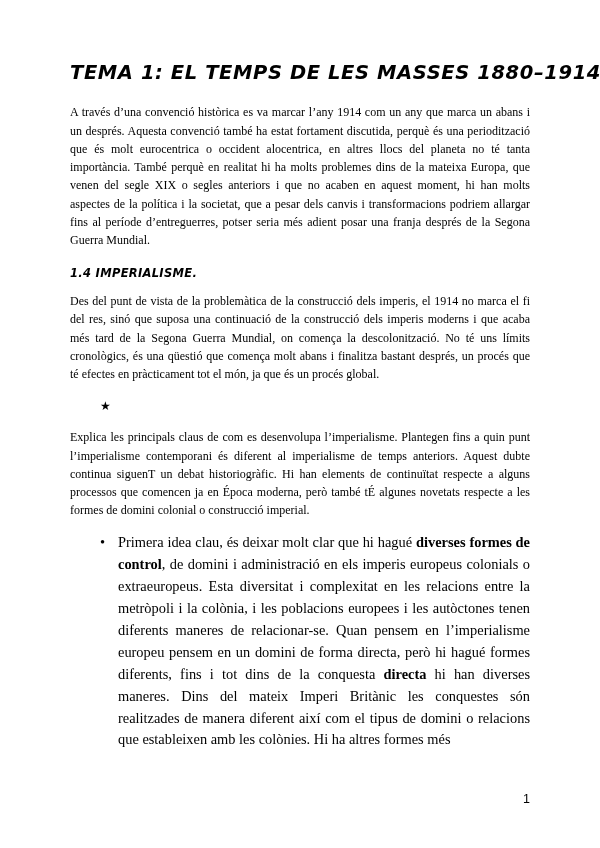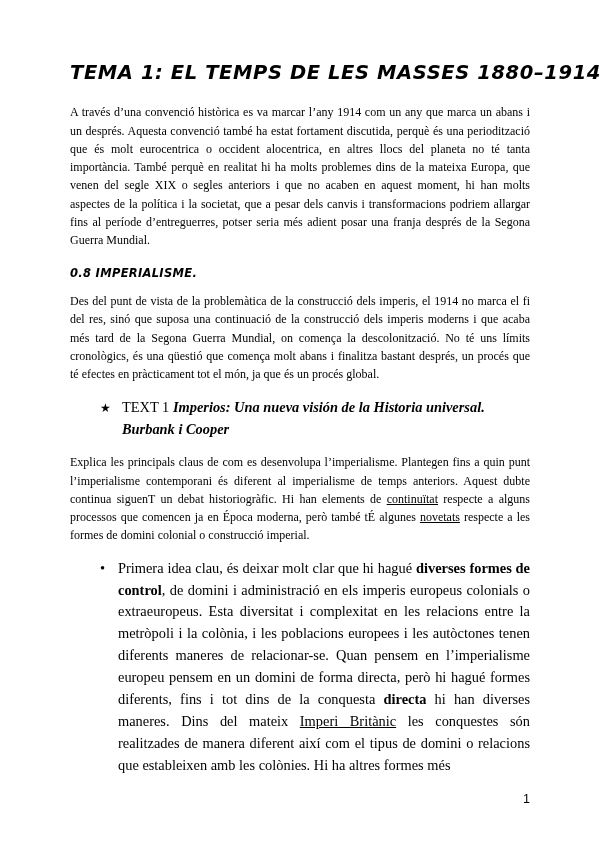--- a/index.html
+++ b/index.html
@@ -86,49 +86,46 @@
   .dot-item .content {
     flex: 1 1 auto;
     font-size: 14.4px;
     line-height: 1.52;
     text-align: justify;
     text-justify: inter-word;
   }
 
   b, .b { font-weight: bold; }
   .bi { font-weight: bold; font-style: italic; }
-  .u { text-decoration: underline; }
+  .u { }
 
   .page-number {
     position: absolute;
     right: 70px;
     bottom: 42px;
     font-family: "Liberation Sans", "DejaVu Sans", sans-serif;
     font-size: 12.5px;
     color: #000000;
   }
 </style>
 </head>
 <body>
 
 <div class="page">
 
   <h1 class="doc-title">TEMA 1: EL TEMPS DE LES MASSES 1880–1914</h1>
 
   <p class="body">A través d’una convenció històrica es va marcar l’any 1914 com un any que marca un abans i un després. Aquesta convenció també ha estat fortament discutida, perquè és una periodit­zació que és molt eurocentrica o occident alocentrica, en altres llocs del planeta no té tanta importància. També perquè en realitat hi ha molts problemes dins de la mateixa Europa, que venen del segle XIX o segles anteriors i que no acaben en aquest moment, hi han molts aspectes de la política i la societat, que a pesar dels canvis i transformacions podriem allargar fins al període d’entreguerres, potser seria més adient posar una franja després de la Segona Guerra Mundial.</p>
 
-  <h2 class="section-title">0.8 IMPERIALISME.</h2>
+  <h2 class="section-title">1.4 IMPERIALISME.</h2>
 
   <p class="body">Des del punt de vista de la problemàtica de la construcció dels imperis, el 1914 no marca el fi del res, sinó que suposa una continuació de la construcció dels imperis moderns i que acaba més tard de la Segona Guerra Mundial, on comença la descolonització. No té uns límits cronològics, és una qüestió que comença molt abans i finalitza bastant després, un procés que té efectes en pràcticament tot el món, ja que és un procés global.</p>
 
   <div class="star-item">
     <span class="marker">★</span>
-    <span class="content">
-      <span>TEXT 1</span><span>&nbsp;</span><span class="bi">Imperios: Una nueva visión de la Historia universal. Burbank i Cooper</span>
-    </span>
   </div>
 
   <p class="body">
     <span>Explica les principals claus de com es desenvolupa l’imperialisme. Plantegen fins a quin punt l’imperialisme contemporani és diferent al imperialisme de temps anteriors. Aquest dubte continua siguenT un debat historiogràfic. Hi han elements de </span><span class="u">continuïtat</span><span> respecte a alguns processos que comencen ja en Época moderna, però també tÉ algunes </span><span class="u">novetats</span><span> respecte a les formes de domini colonial o construcció imperial.</span>
   </p>
 
   <div class="dot-item">
     <span class="marker">•</span>
     <span class="content">
       <span>Primera idea clau, és deixar molt clar que hi hagué </span><span class="b">diverses formes de control</span><span>, de domini i administració en els imperis europeus colonials o extraeuropeus. Esta diversitat i complexitat en les relacions entre la metròpoli i la colònia, i les poblacions europees i les autòctones tenen diferents maneres de relacionar-se. Quan pensem en l’imperialisme europeu pensem en un domini de forma directa, però hi hagué formes diferents, fins i tot dins de la conquesta </span><span class="b">directa</span><span> hi han diverses maneres. Dins del mateix </span><span class="u">Imperi Britànic</span><span> les conquestes són realitzades de manera diferent així com el tipus de domini o relacions que estableixen amb les colònies. Hi ha altres formes més </span>

